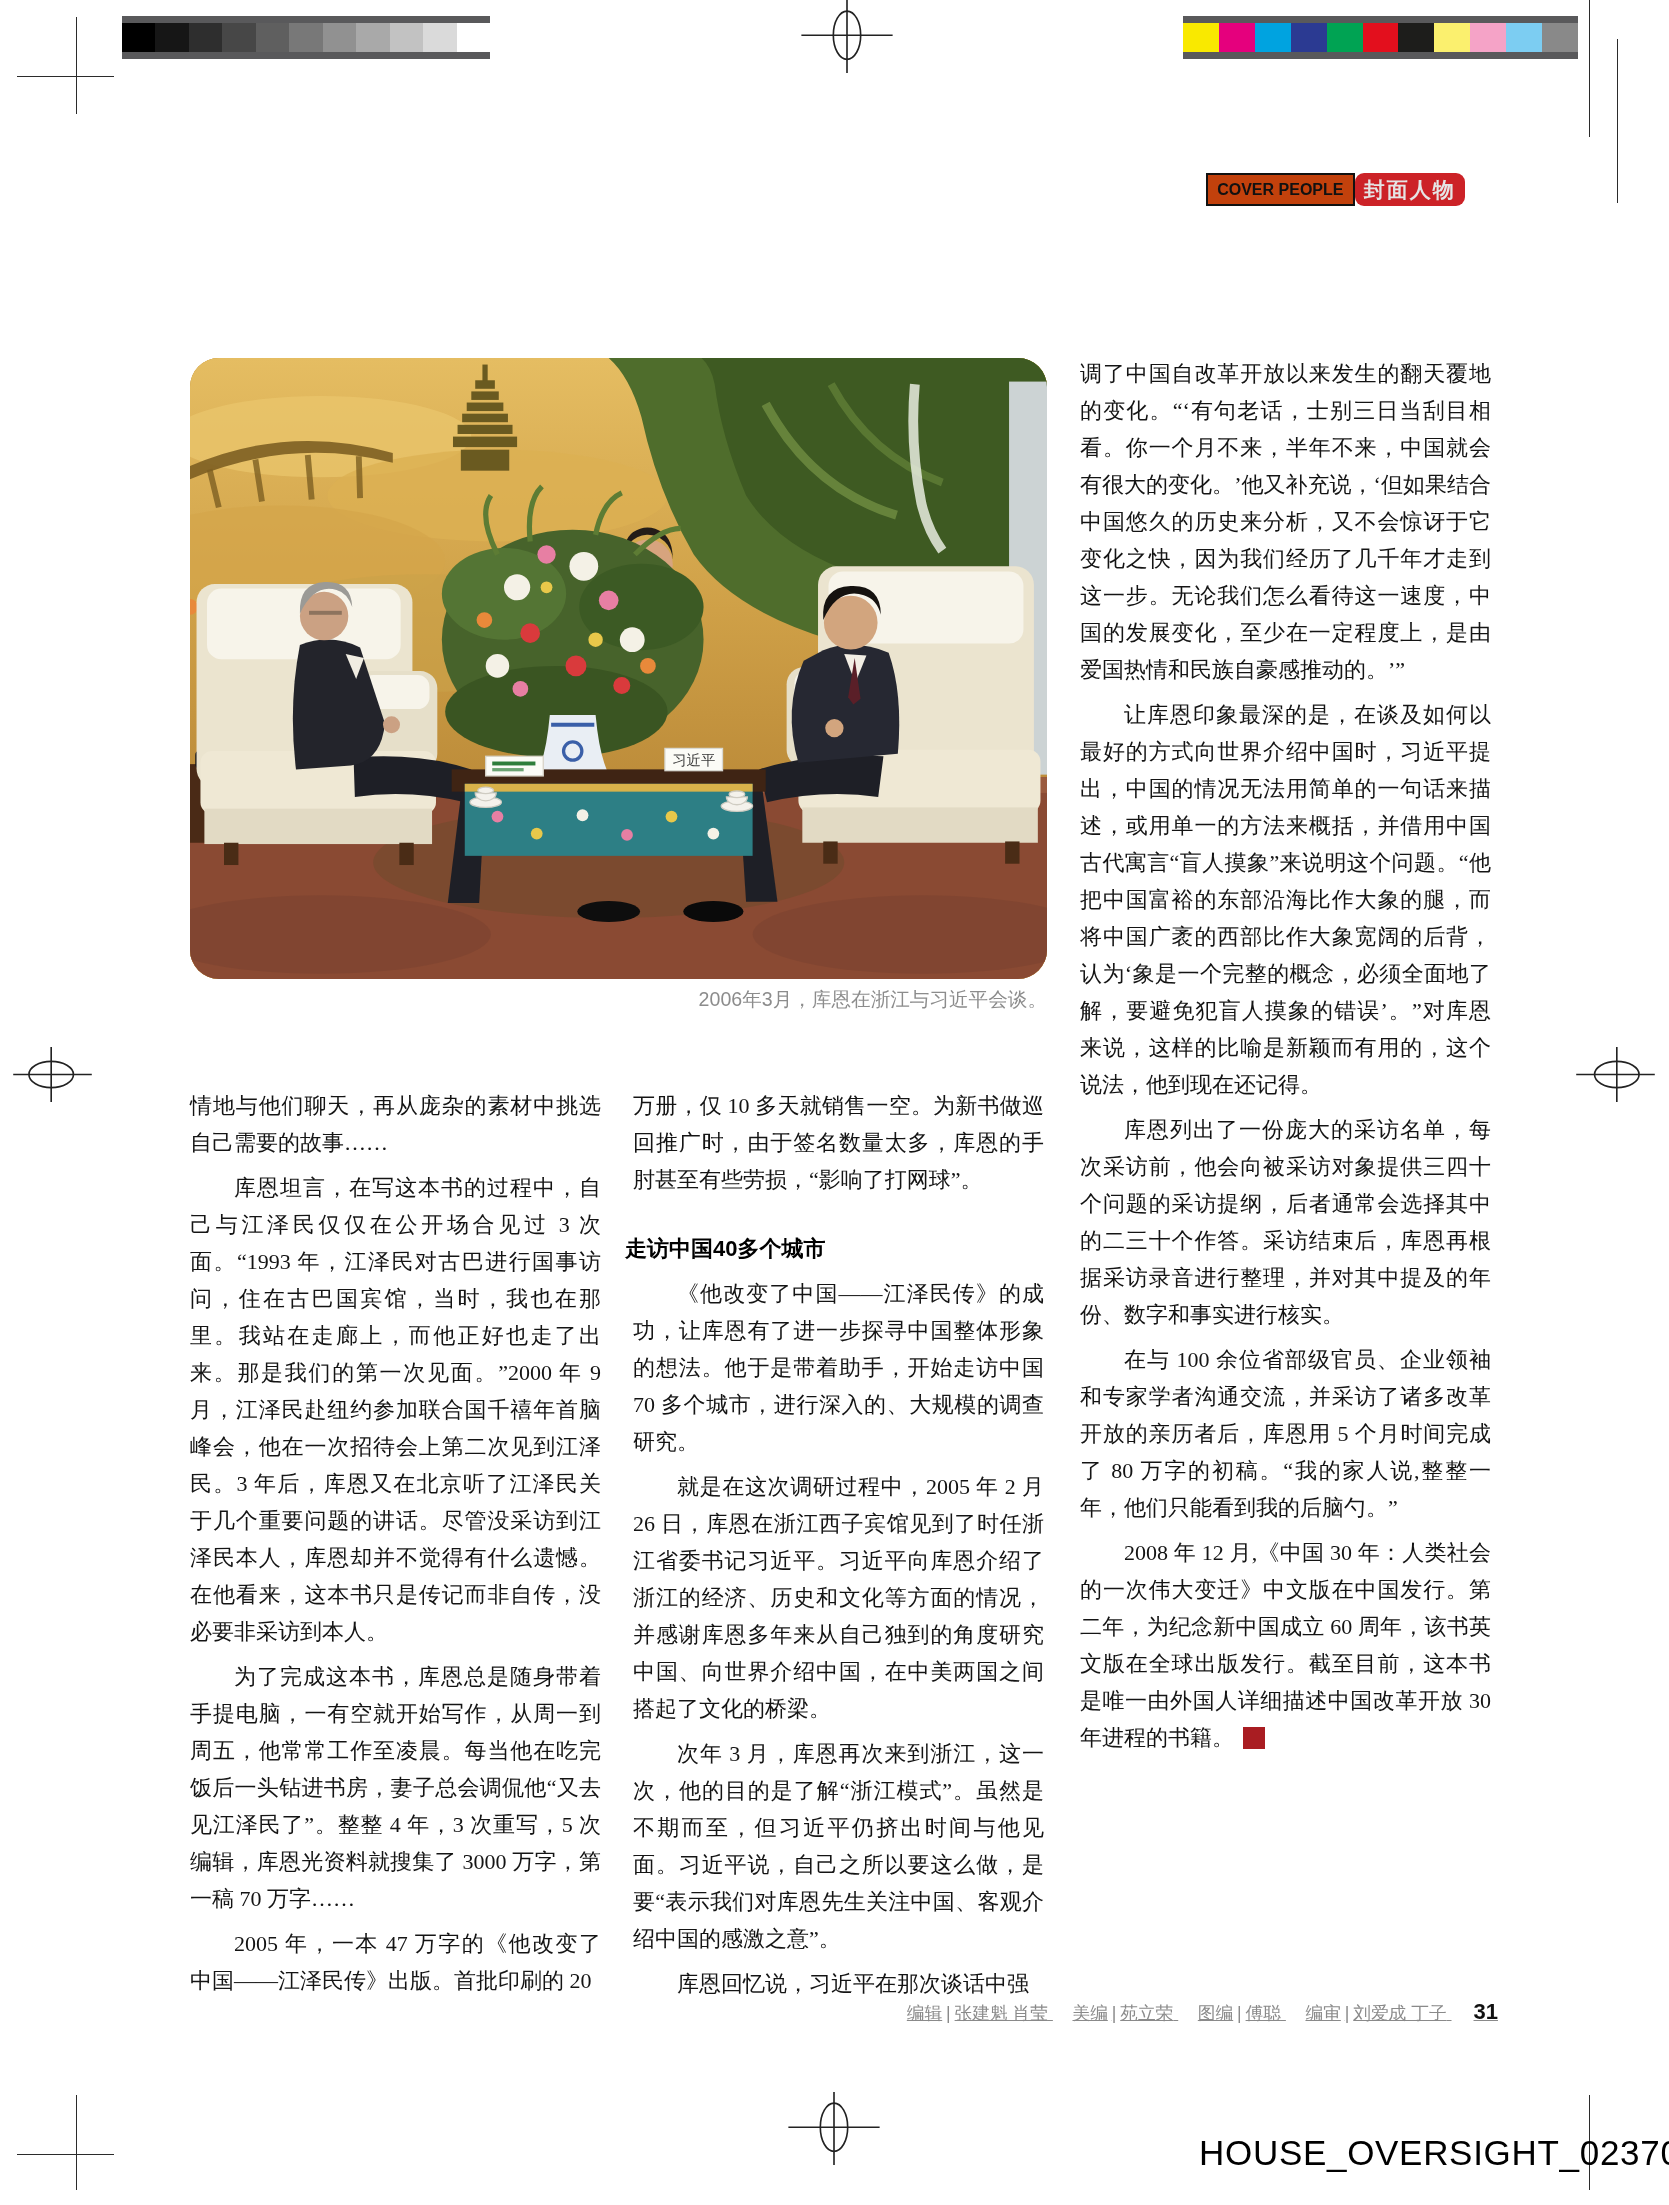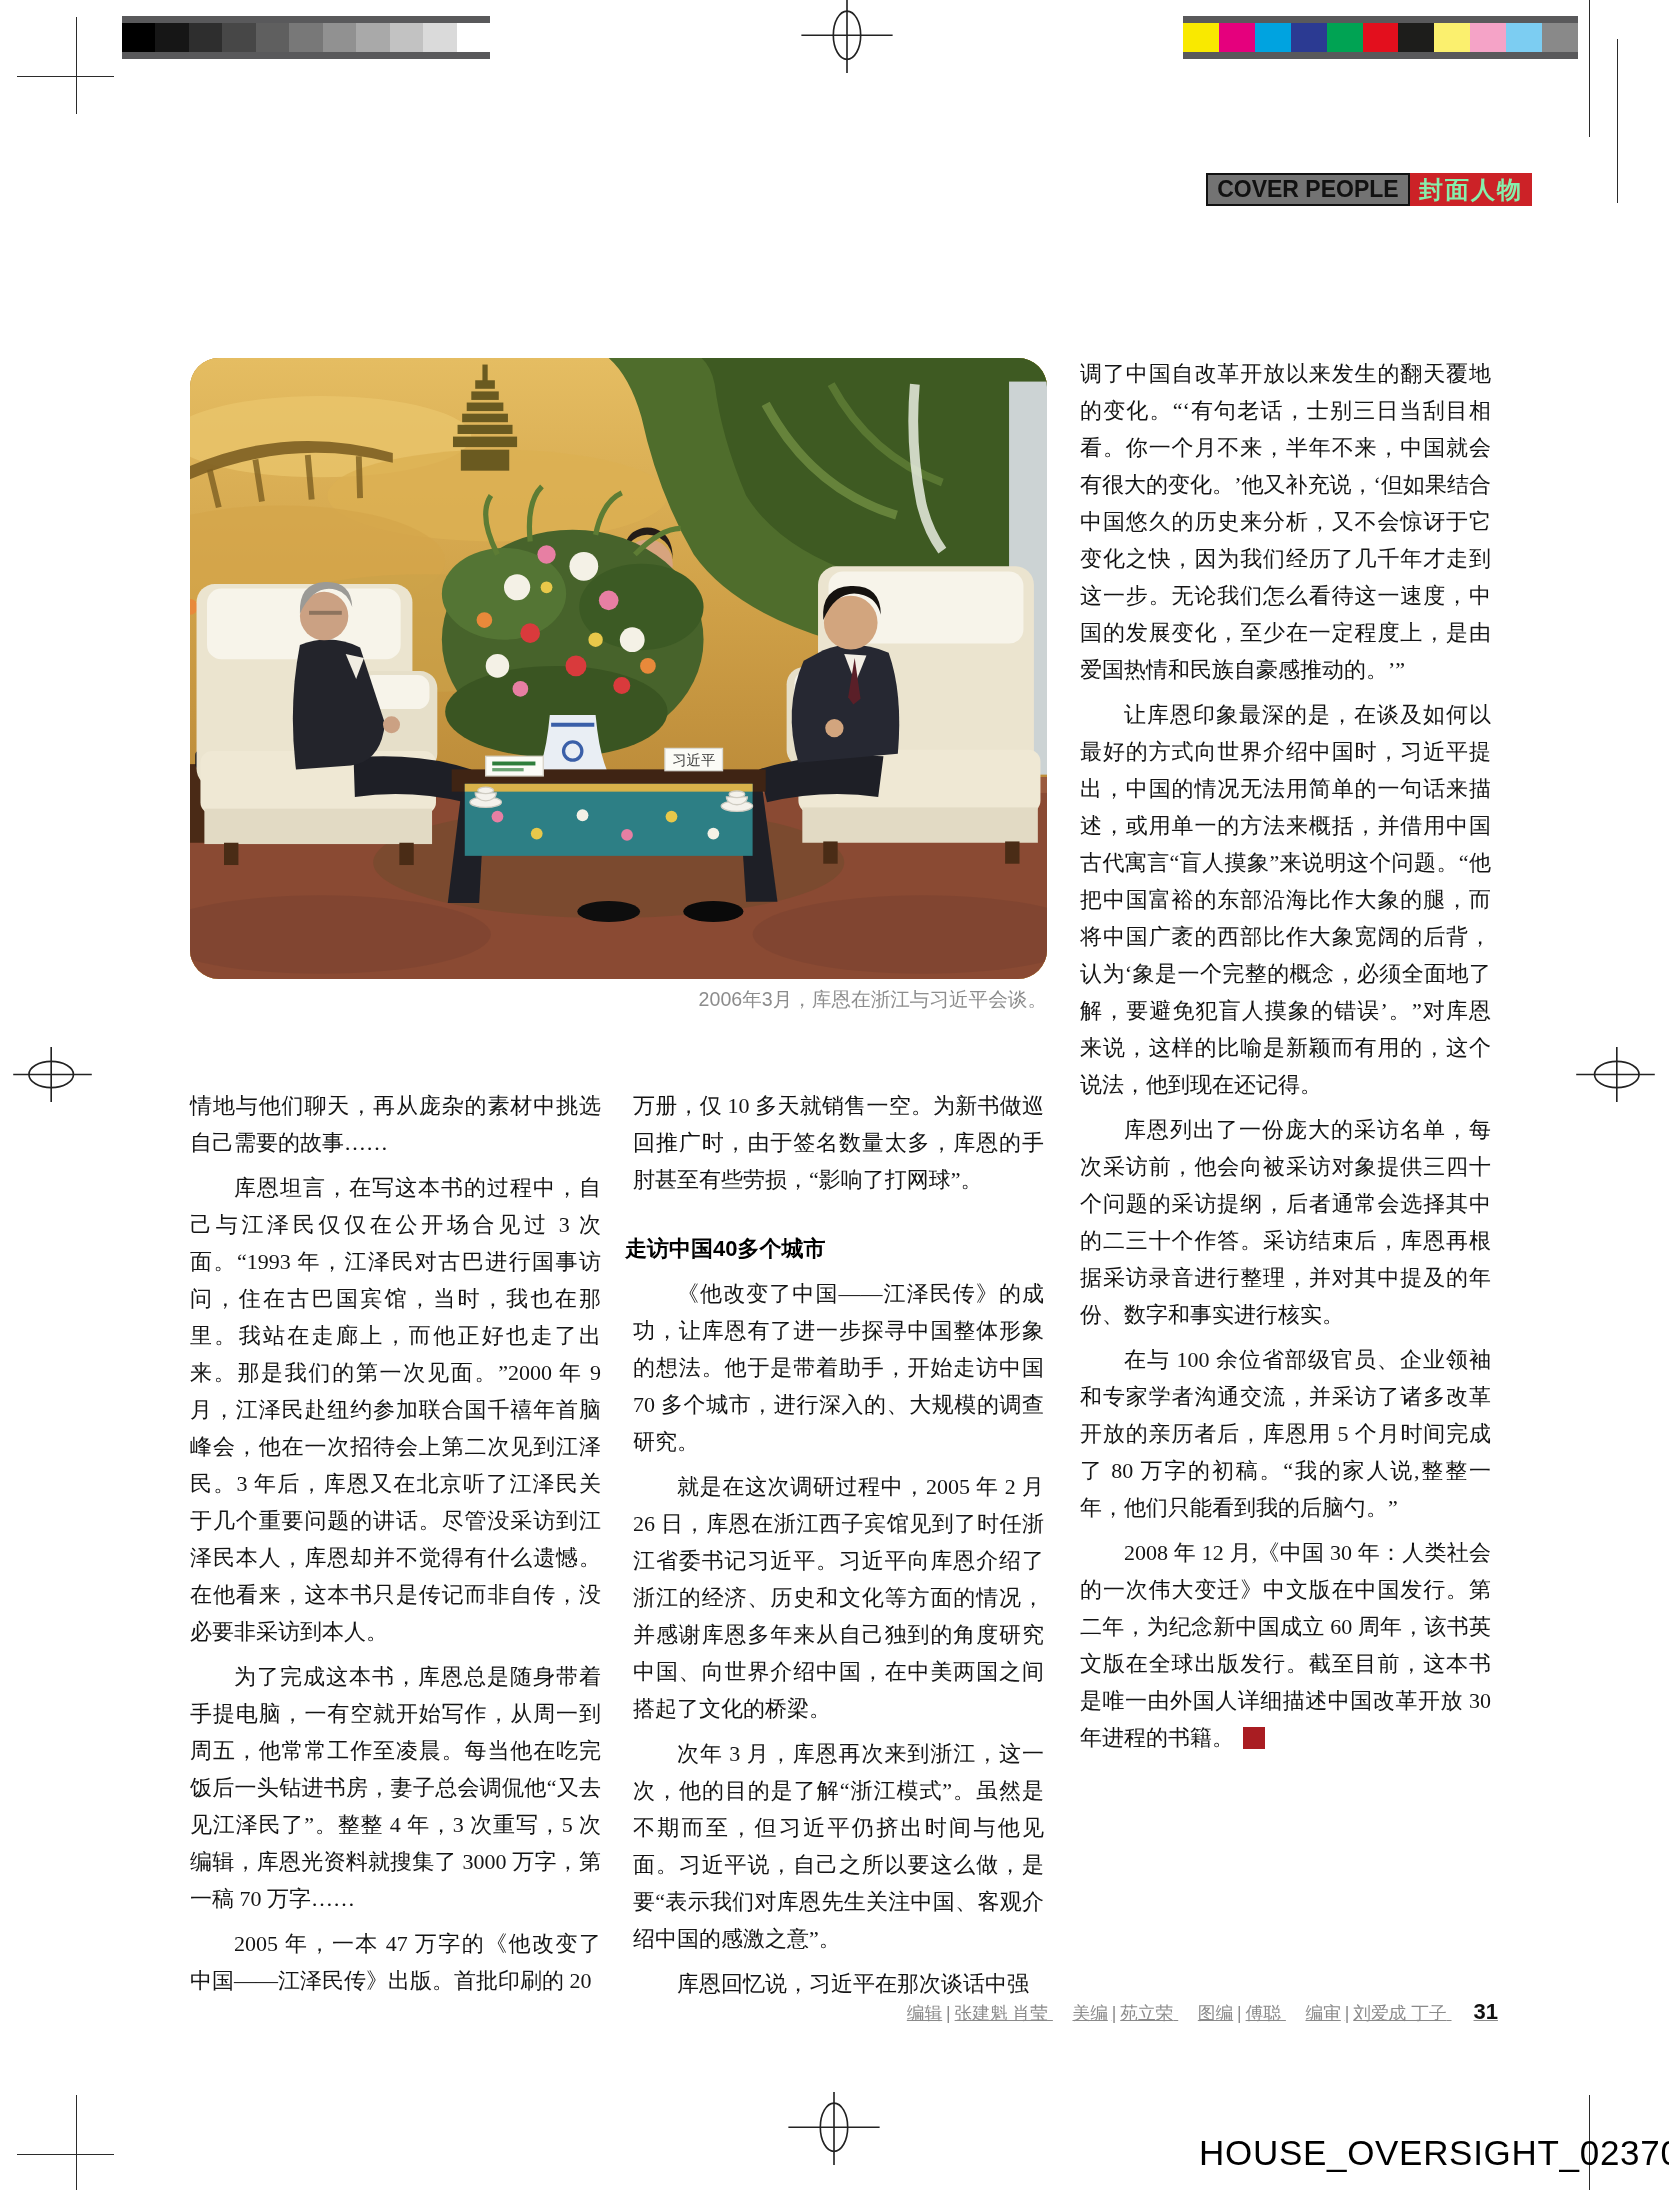--- a/index.html
+++ b/index.html
@@ -11,24 +11,24 @@
   .calib{position:absolute;display:flex;box-sizing:border-box;
     border-top:7.2px solid #59595b;border-bottom:7.2px solid #59595b;}
   .calib .swatch{flex:1 1 0;height:100%;}
   .graybar{left:122px;top:15.7px;width:368px;height:43px;}
   .colorbar{left:1183px;top:15.7px;width:395px;height:43px;}
   .mark{position:absolute;}
   .cropline{position:absolute;background:#2b2b2b;}
   
   .badge{position:absolute;left:1206px;top:173px;height:33px;display:flex;align-items:stretch;
     font-family:"Liberation Sans","DejaVu Sans",sans-serif;font-weight:bold;}
-  .badge-en{background:#737373;border:2.6px solid #111;display:flex;align-items:center;
-    padding:0 9.2px;font-size:23px;letter-spacing:0px;color:#111;box-sizing:border-box;}
-  .badge-zh{background:#cc2227;color:#86efac;display:flex;align-items:center;
-    padding:0 9.2px;font-size:24px;letter-spacing:2px;}
+  .badge-en{background:#c2410c;border:2.6px solid #111;display:flex;align-items:center;
+    padding:0 9.2px;font-size:16px;letter-spacing:0px;color:#111;box-sizing:border-box;}
+  .badge-zh{background:#cc2227;color:#e5e5e5;display:flex;align-items:center;
+    padding:0 9.2px;font-size:21px;letter-spacing:2px;border-radius:9px;}
   
   .photo{position:absolute;left:190px;top:358px;width:857px;height:621px;overflow:hidden;background:#c99c44;border-radius:29px;}
   .photo svg{display:block;width:100%;height:100%;}
   .caption{position:absolute;left:190px;top:986px;width:857px;text-align:right;
     font-family:"Liberation Sans","DejaVu Sans",sans-serif;font-size:19.6px;color:#8c8c8c;}
   
   .col{position:absolute;width:427px;font-size:22px;line-height:37px;
     text-align:justify;text-justify:inter-ideograph;color:#141414;}
   .col p{margin:8px;}
   .col p.indent{text-indent:2em;}

